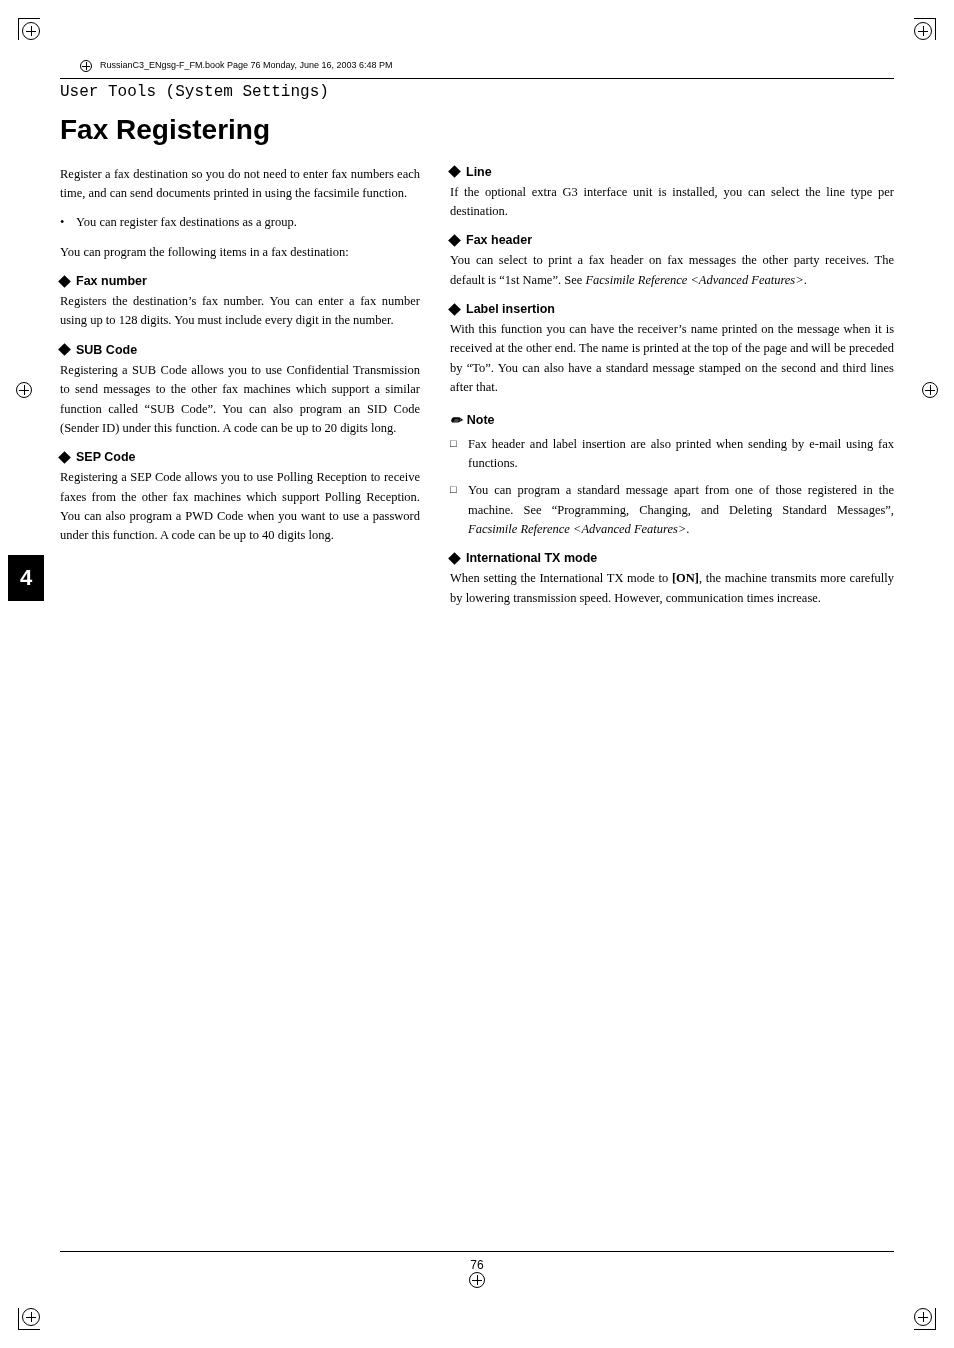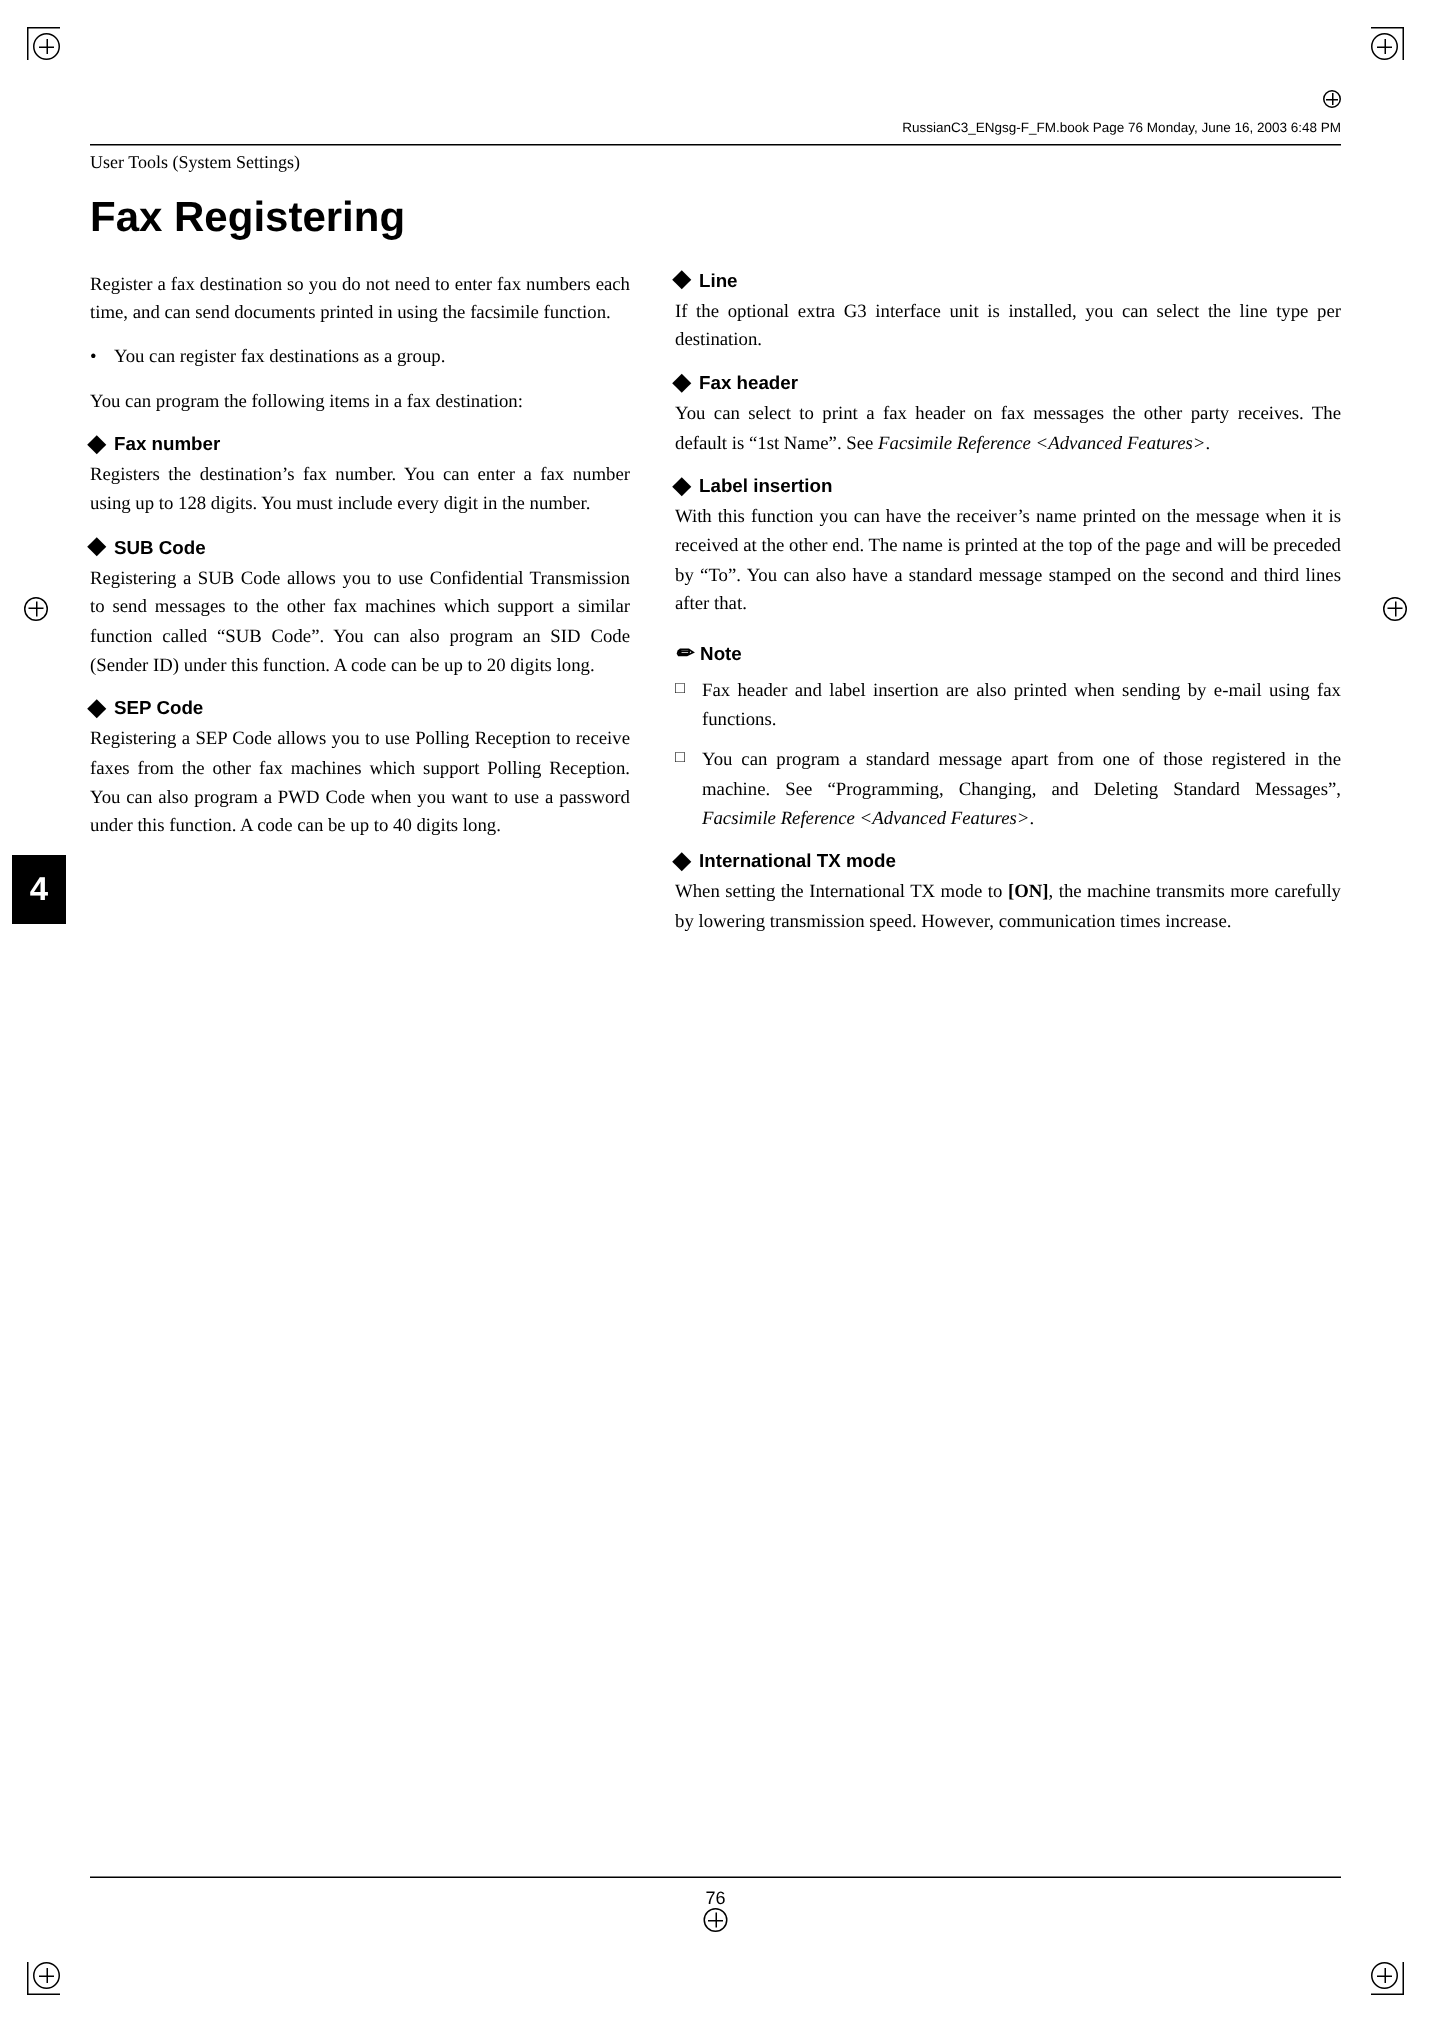--- a/index.html
+++ b/index.html
@@ -68,25 +68,24 @@
       right: 60px;
       bottom: 60px;
     }
 
     
     .file-info {
       font-size: 9px;
       font-family: Arial, Helvetica, sans-serif;
       color: #000;
       display: flex;
-      align-items: flex-end;
+      align-items: flex-start;
       gap: 8px;
       margin-bottom: 6px;
       padding-left: 20px;
-      flex-direction: column;
     }
 
     
     .small-crosshair {
       width: 12px;
       height: 12px;
       position: relative;
       display: inline-block;
       border-radius: 50%;
       border: 1px solid #000;
@@ -102,22 +101,22 @@
 
     
     .header-rule {
       border: none;
       border-top: 1px solid #000;
       margin-bottom: 4px;
     }
 
     
     .breadcrumb {
-      font-size: 12px;
-      font-family: Liberation Serif, serif;
+      font-size: 16px;
+      font-family: Liberation Mono, monospace;
       color: #000;
       margin-bottom: 12px;
     }
 
     
     .page-title {
       font-size: 28px;
       font-weight: bold;
       font-family: Arial, Helvetica, sans-serif;
       color: #000;

